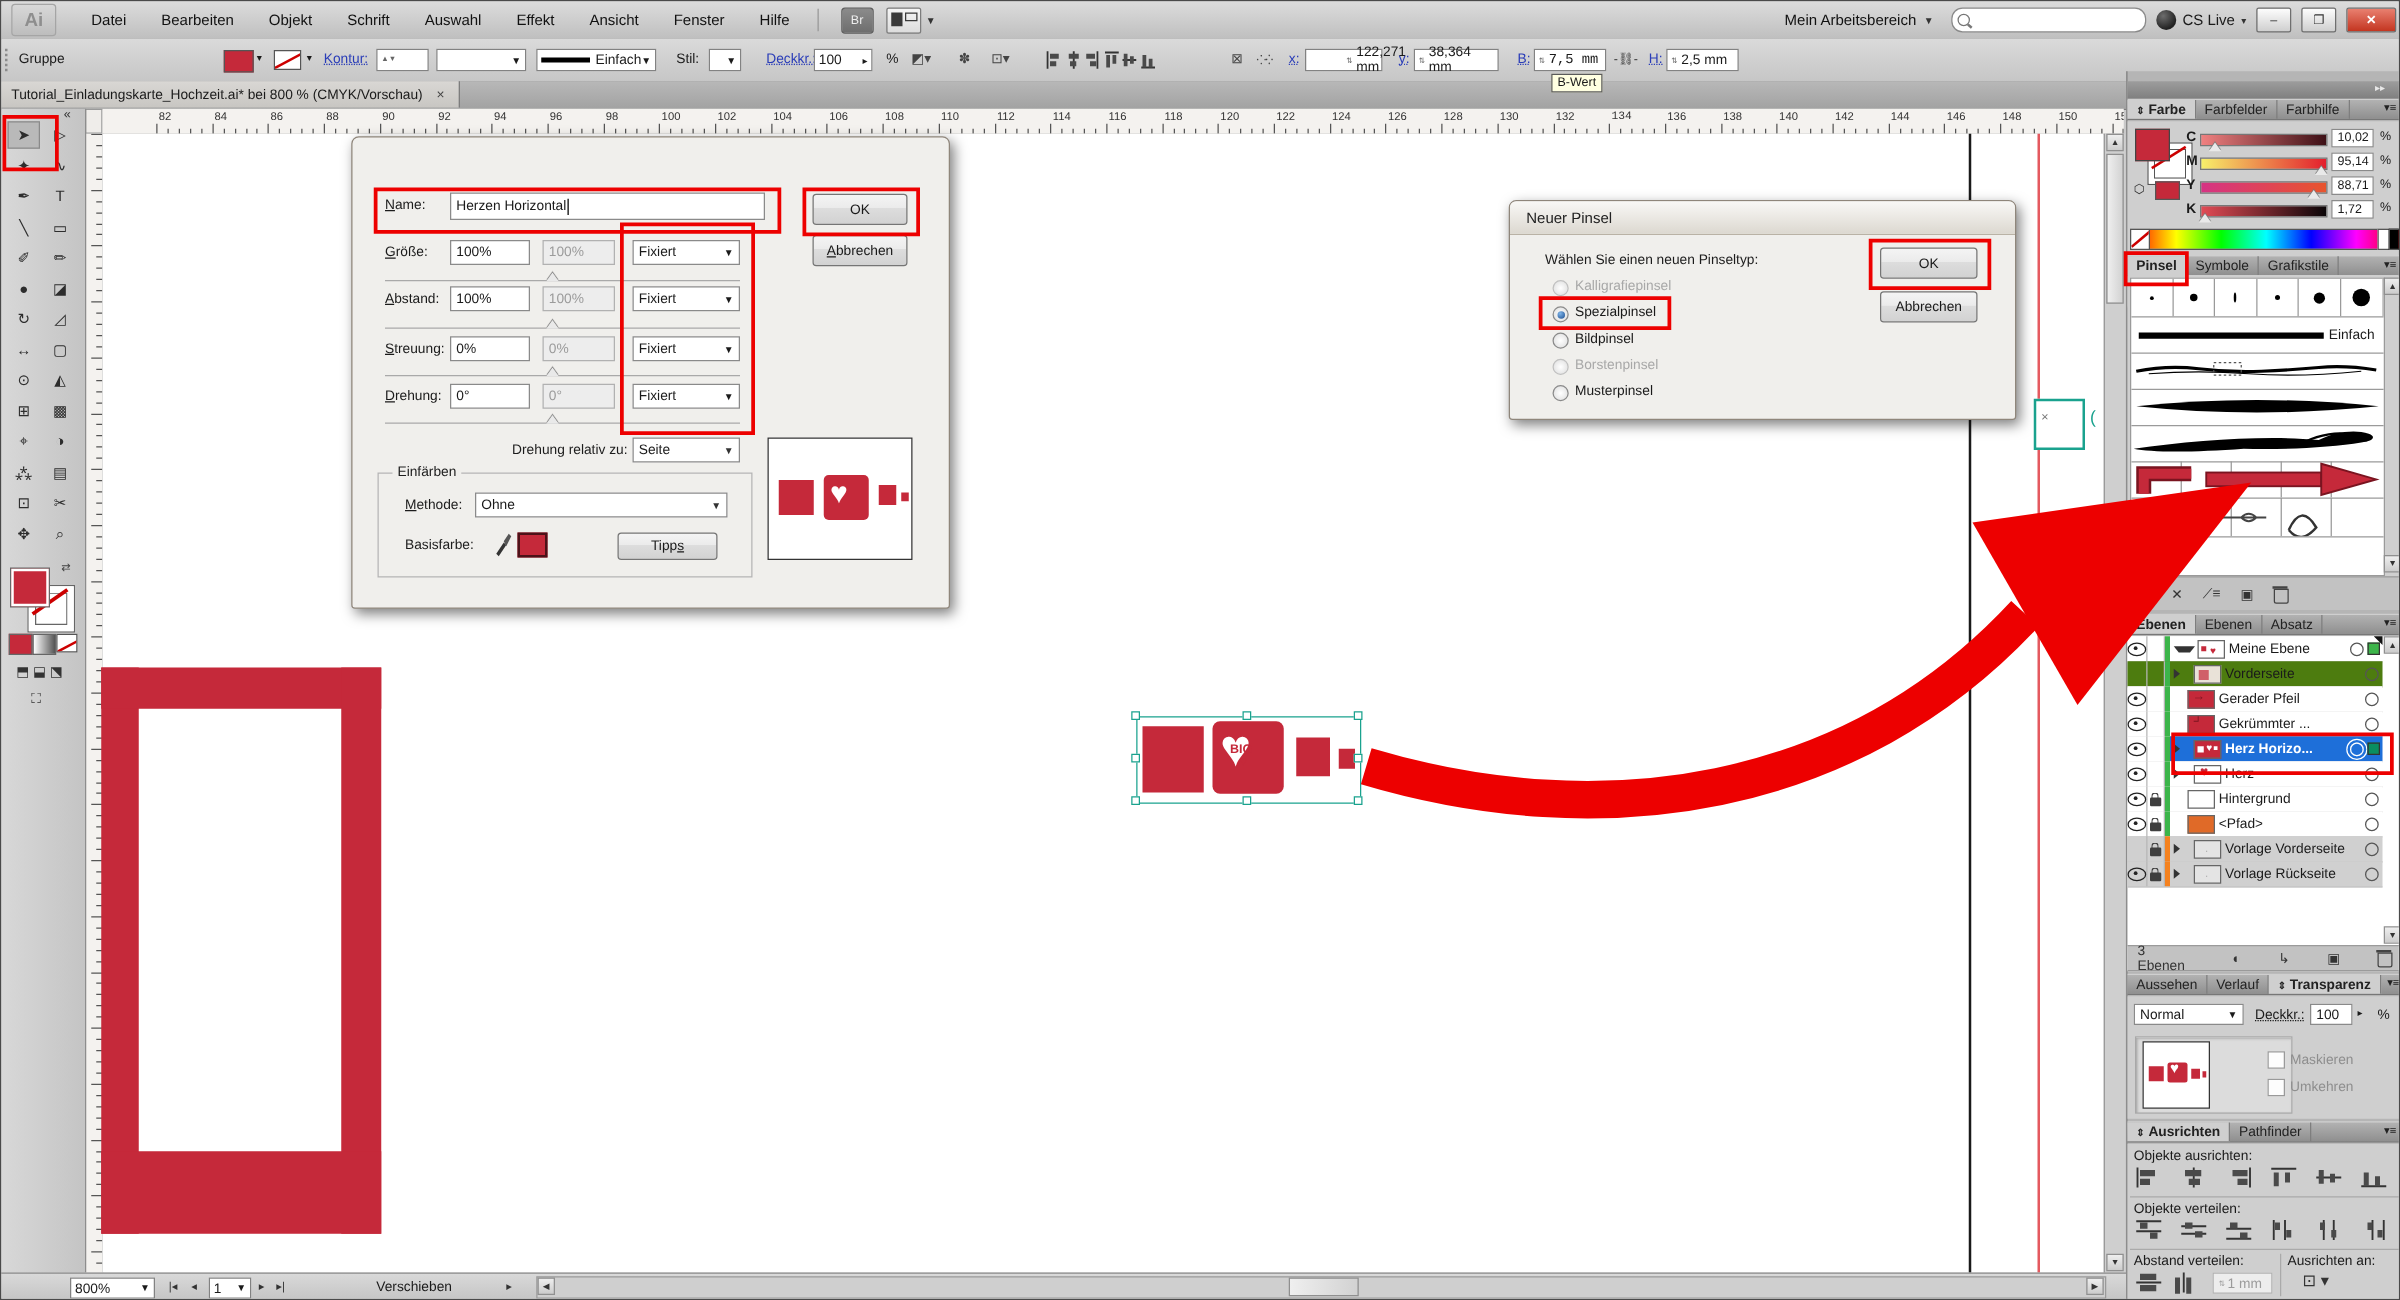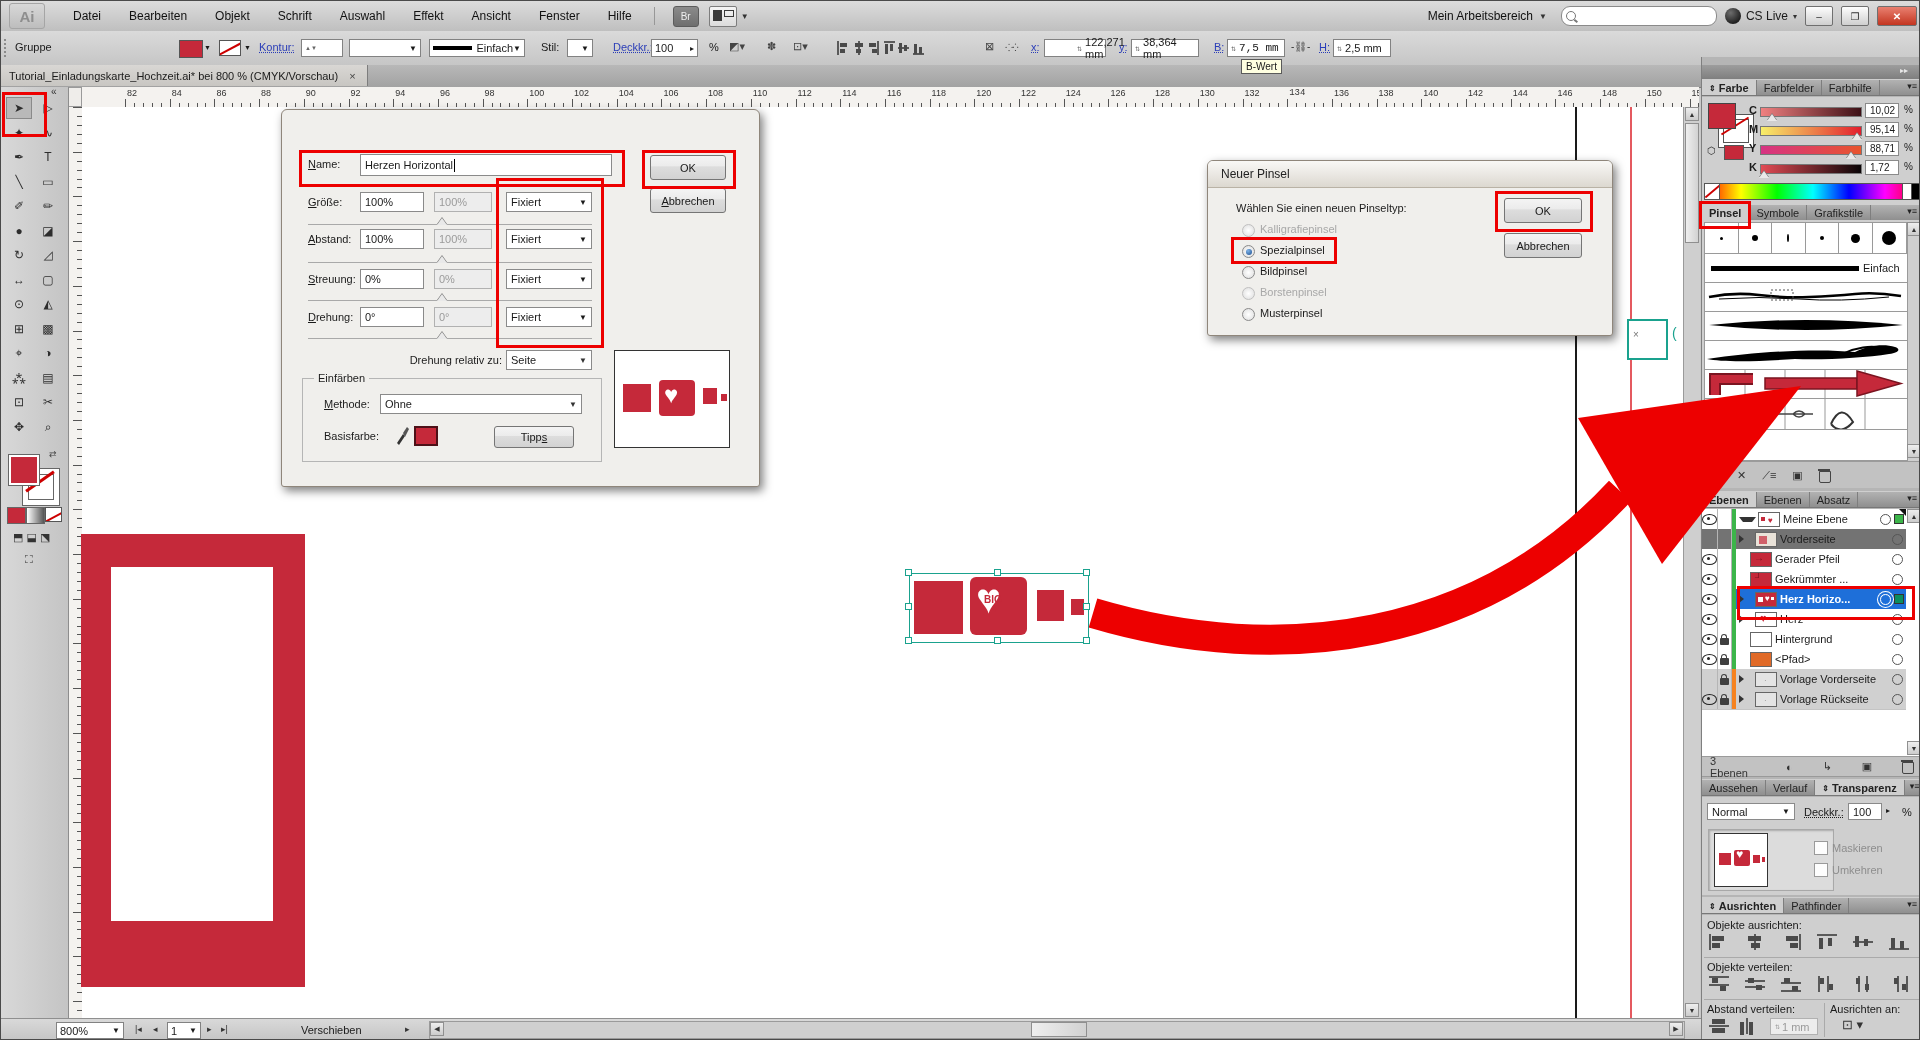--- a/index.html
+++ b/index.html
@@ -835,21 +835,21 @@
             <span class="exp-o" style="width: 9px; flex: 0 0 auto;"></span>
             <div class="lthumb" style="background: rgb(255, 255, 255);">
               <span style="position:absolute;left:2px;top:4px;width:4px;height:4px;background:#c5293a;"></span>
               <span style="position:absolute;left:9px;top:3px;color:#c5293a;font-size:8px;">♥</span>
             </div>
             <span style="font-size: 11px; white-space: nowrap; overflow: hidden;">Meine Ebene</span>
             <span class="targ" style="margin-left: auto; flex: 0 0 auto; margin-right: 3px;"></span>
             <span style="width: 8px; height: 8px; background: rgb(60, 181, 74); flex: 0 0 auto; margin-right: 2px; border: 1px solid rgb(51, 51, 51);"></span>
           </div>
         </div>
-        <div style="position: absolute; left: 0px; top: 20px; width: 204px; height: 20px; display: flex; align-items: center; background: #737373; border-bottom: 1px solid rgb(196, 196, 196);">
+        <div style="position: absolute; left: 0px; top: 20px; width: 204px; height: 20px; display: flex; align-items: center; background: #4d7c0f; border-bottom: 1px solid rgb(196, 196, 196);">
           <div style="position: static; width: 16px; height: 20px; display: flex; align-items: center; justify-content: center; border-right: 1px solid rgb(181, 181, 181); box-sizing: border-box; flex: 0 0 auto;"></div>
           <div style="position: static; width: 14px; height: 20px; display: flex; align-items: center; justify-content: center; border-right: 1px solid rgb(181, 181, 181); box-sizing: border-box; flex: 0 0 auto;"></div>
           <div style="position: static; width: 4px; height: 20px; flex: 0 0 auto; background: rgb(60, 181, 74);"></div>
           <div style="position: static; flex: 1 1 0%; height: 20px; display: flex; align-items: center; padding-left: 3px;">
             <span class="exp-c" style="width: 9px; flex: 0 0 auto;"></span>
             <div class="lthumb" style="background: rgb(233, 226, 216);">
               <span style="position:absolute;left:3px;top:3px;width:8px;height:8px;background:#c5293a;opacity:.7;"></span>
             </div>
             <span style="font-size: 11px; white-space: nowrap; overflow: hidden;">Vorderseite</span>
             <span class="targ" style="margin-left: auto; flex: 0 0 auto; margin-right: 3px;"></span>

